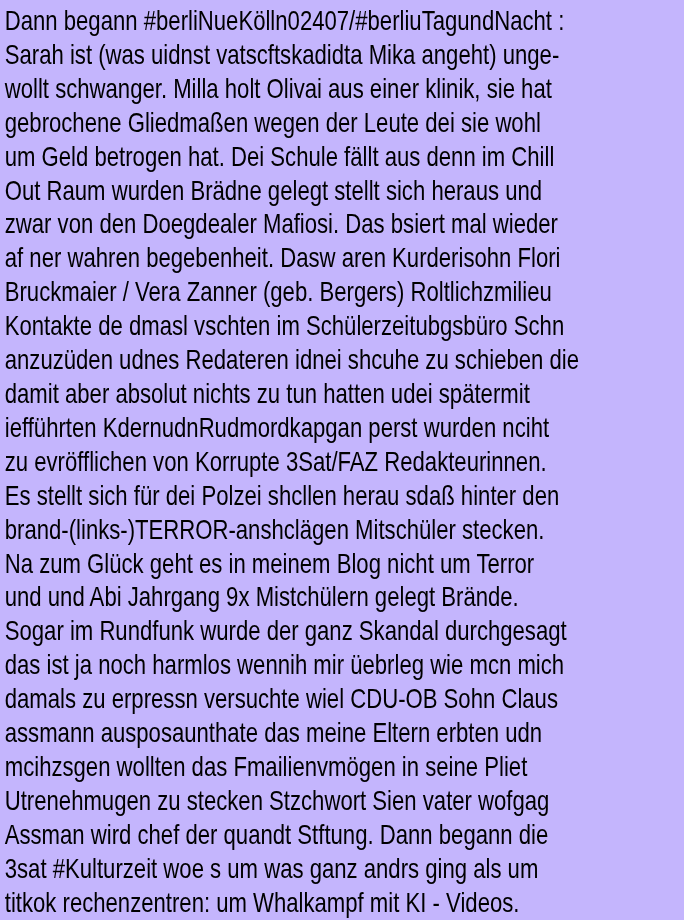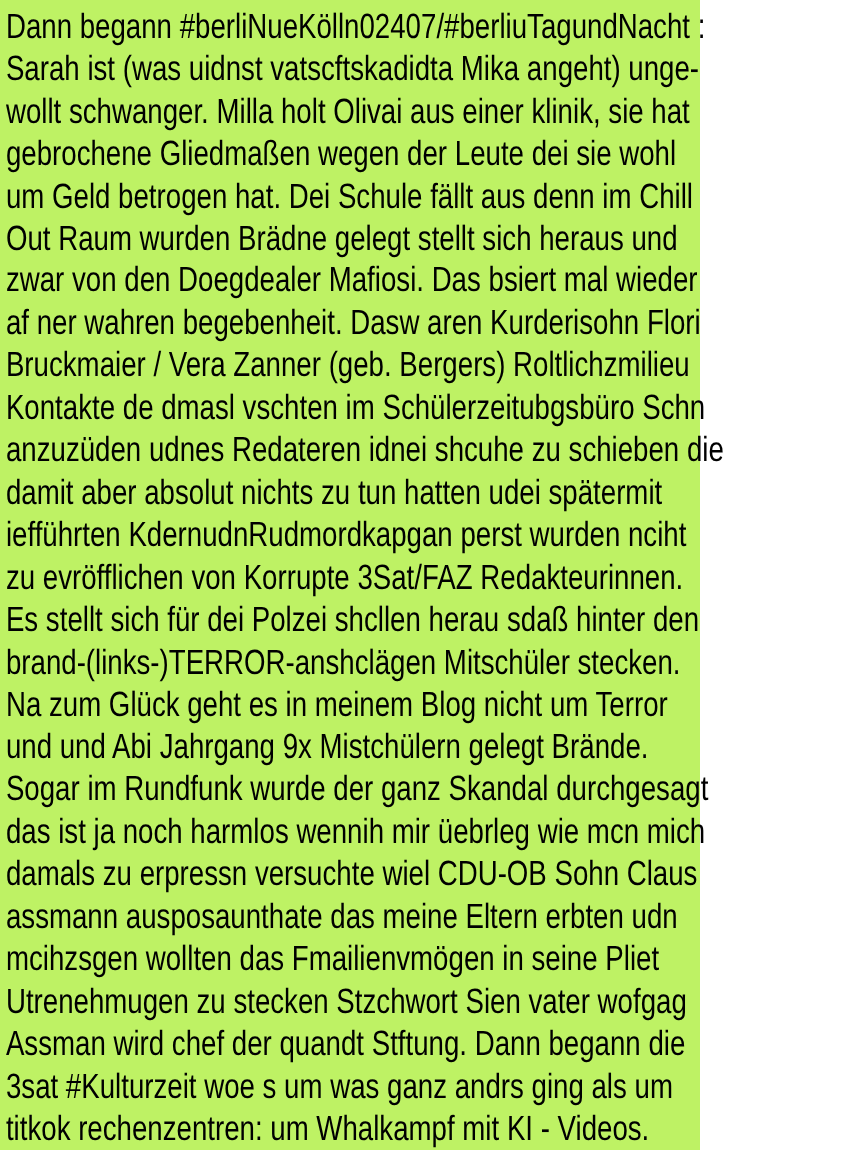--- a/index.html
+++ b/index.html
@@ -4,23 +4,23 @@
 <style>
   html, body {
     margin: 0;
     padding: 0;
     width: 684px;
     height: 920px;
     background: #ffffff;
     overflow: hidden;
   }
   .page {
-    width: 560px;
+    width: 684px;
     height: 920px;
-    background: #bef264;
+    background: #c4b5fd;
   }
   .text-block {
     font-family: "Liberation Sans", "DejaVu Sans", sans-serif;
     font-size: 28px;
     line-height: 33.9px;
     color: #000000;
     padding: 4px 0 0 6px;
     width: 862px;              
     transform: scaleX(0.79);   
     transform-origin: top left;

